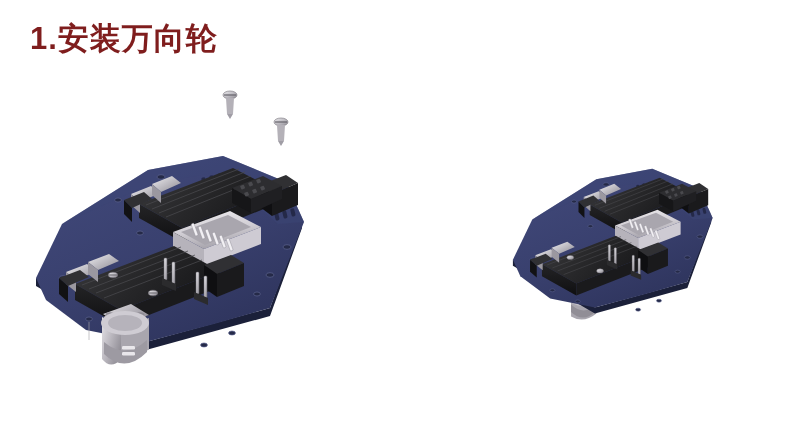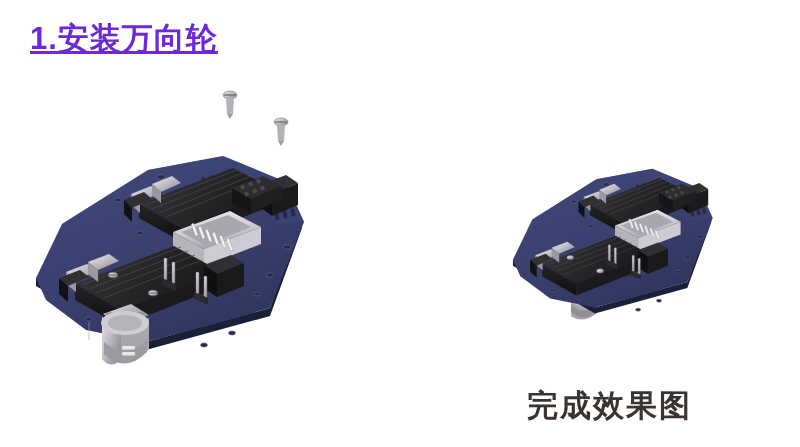--- a/index.html
+++ b/index.html
@@ -8,22 +8,22 @@
     background:#ffffff;
     font-family:"Liberation Sans","DejaVu Sans",sans-serif;
     overflow:hidden;
     position:relative;
   }
   .page{position:absolute;inset:0;background:#fff;}
 
   
   .step-title{
     position:absolute;left:30px;top:18px;
-    font-size:31px;font-weight:700;color:#6d28d9;
-    letter-spacing:1px;white-space:nowrap;text-decoration:underline;
+    font-size:31px;font-weight:700;color:#7f1d1d;
+    letter-spacing:1px;white-space:nowrap;
   }
   .result-caption{
     position:absolute;left:527px;top:385px;
     font-size:31px;font-weight:700;color:#3b332e;
     letter-spacing:2px;white-space:nowrap;
   }
 
   
   .fig-left{position:absolute;left:18px;top:72px;width:330px;height:300px;}
   .fig-right{position:absolute;left:470px;top:68px;width:290px;height:295px;}
@@ -380,15 +380,14 @@
             <rect x="238" y="108" width="4" height="4" rx="0.7" transform="rotate(-22 238 108)"></rect>
             <rect x="226" y="121" width="4" height="4" rx="0.7" transform="rotate(-22 226 121)"></rect>
             <rect x="234" y="118" width="4" height="4" rx="0.7" transform="rotate(-22 234 118)"></rect>
             <rect x="242" y="115" width="4" height="4" rx="0.7" transform="rotate(-22 242 115)"></rect>
           </g>
         </g>
       </g>
     </svg>
   </div>
 
-  <div class="result-caption">完成效果图</div>
 
 </div>
 
 </body></html>

